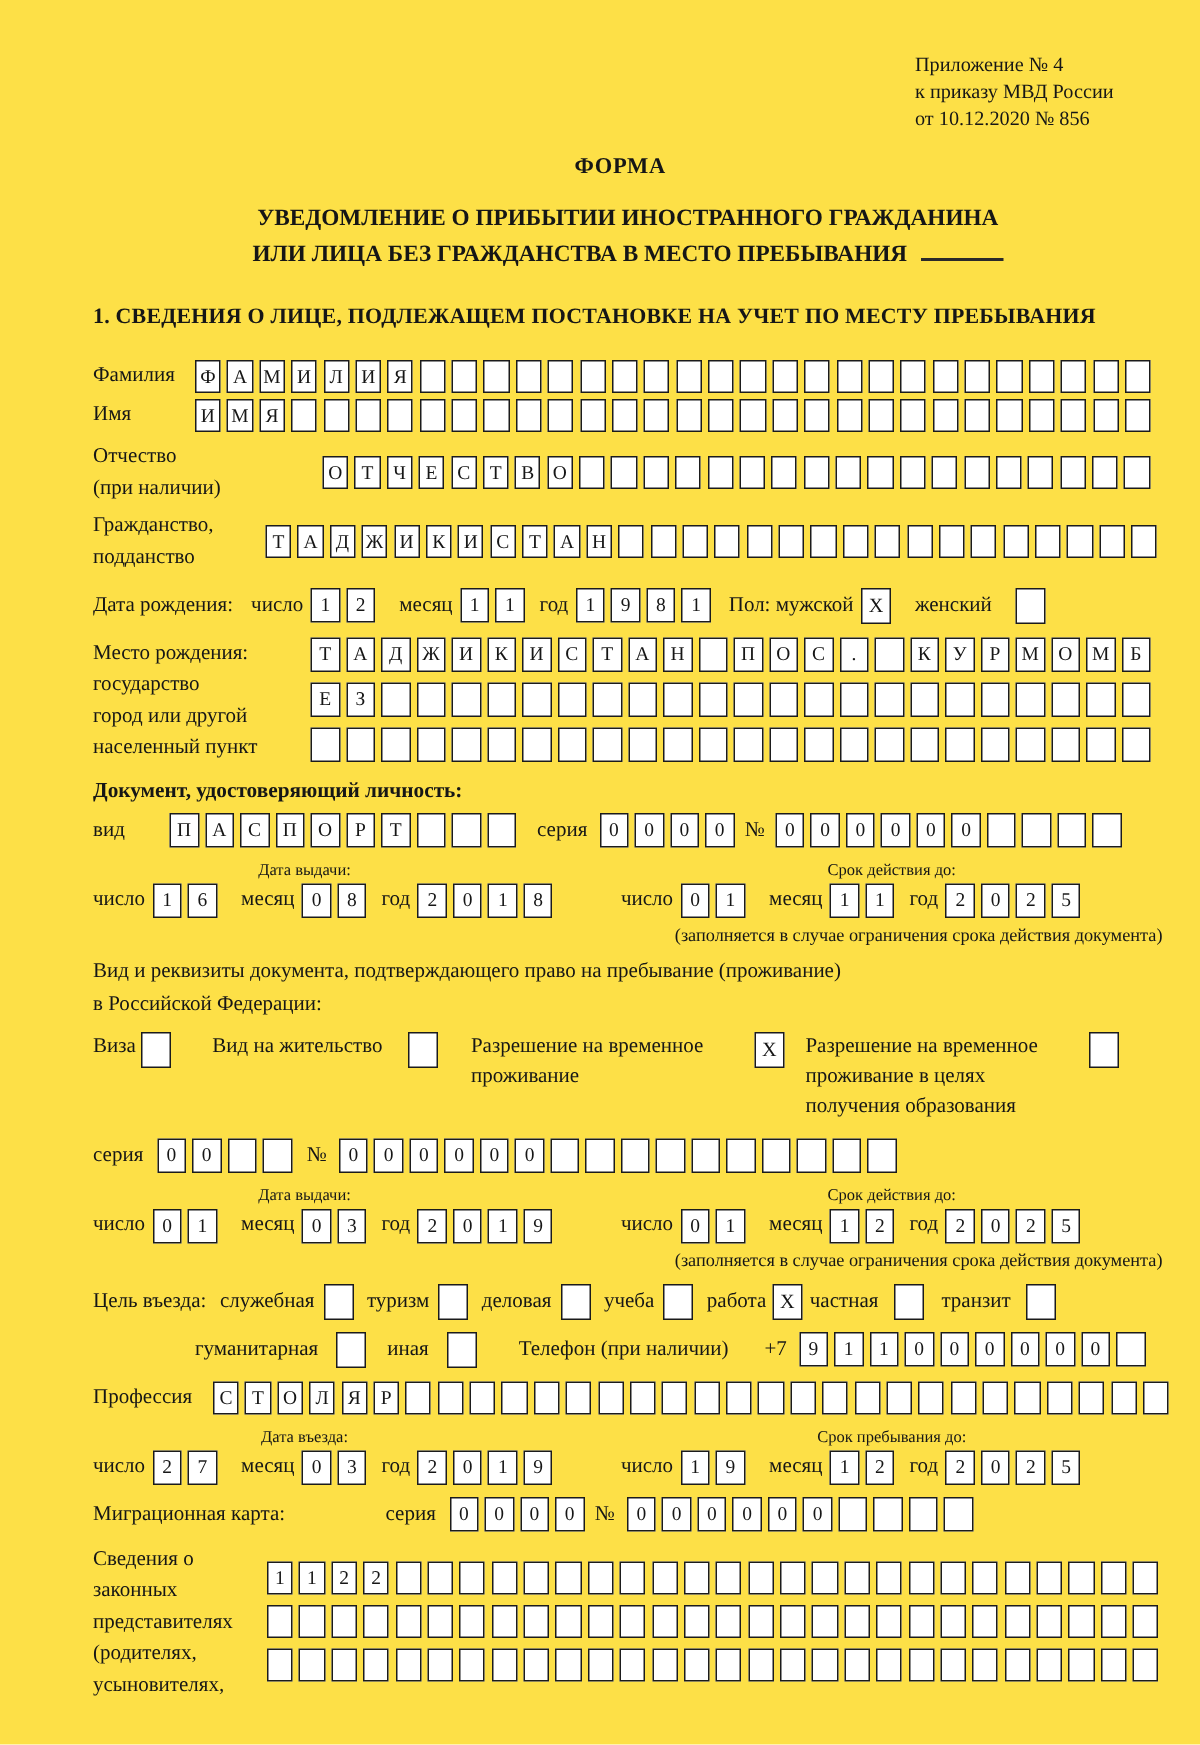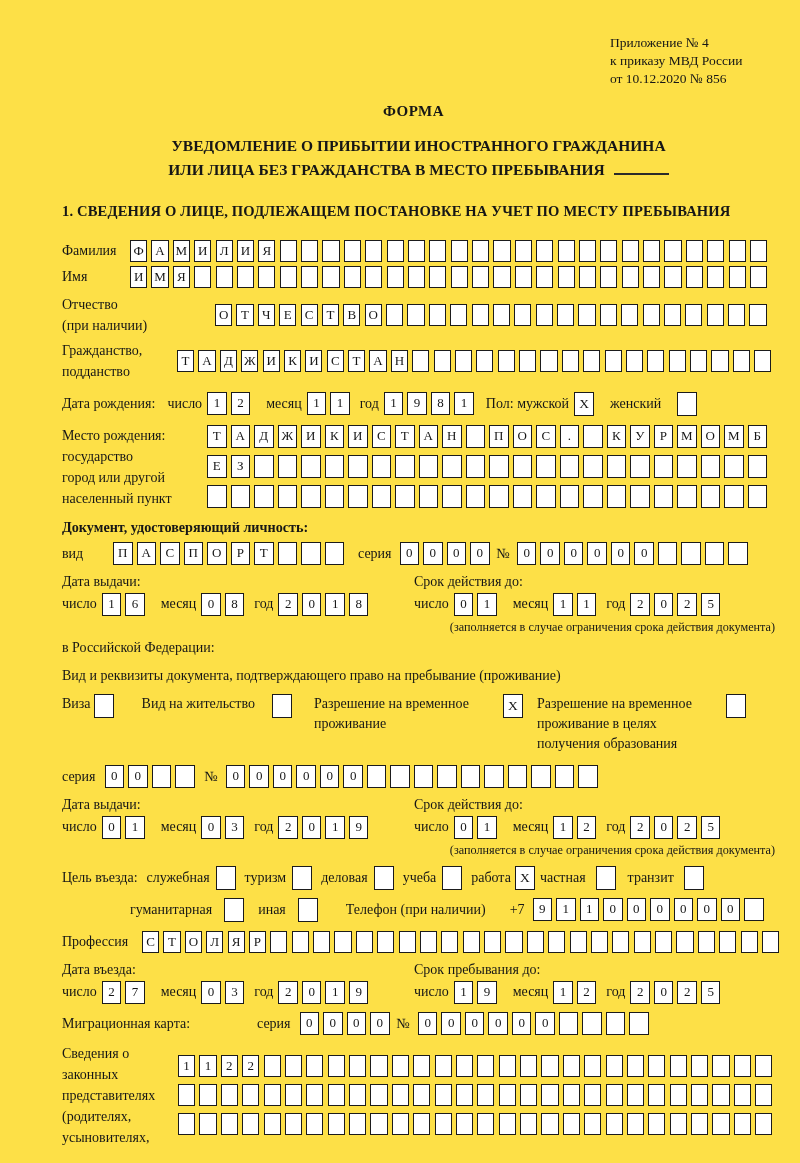--- a/index.html
+++ b/index.html
@@ -34,21 +34,21 @@
   .stackgap { margin-bottom:7px; }
   .checkbox {
     display:inline-block; box-sizing:border-box; width:20px; height:24px;
     border:1.5px solid #1b1b1b; text-align:center; font-size:13.5px; line-height:21px;
     vertical-align:middle; background:#fff;
   }
   
   .date-row { display:flex; margin-top:9px; margin-bottom:2px; }
   .date-group-left { width:352px; flex-shrink:0; }
   .date-group-right { flex-grow:1; }
-  .date-heading { font-size:14px; text-align:left; margin-bottom:3px; }
+  .date-heading { font-size:11px; text-align:center; margin-bottom:3px; }
   .date-line { display:flex; align-items:center; font-size:14px; white-space:nowrap; }
   .dlabel { margin-right:5px; }
   .ml12 { margin-left:12px; } .ml6 { margin-left:6px; }
   .date-note { font-size:12.2px; margin-top:4px; text-align:right; white-space:nowrap; }
   
   .doc-heading { text-align:left; font-weight:bold; font-size:14.2px; margin:10px 0 6px 0; }
   
   .res-line { font-size:14px; line-height:1.6; }
   .res-options { display:flex; align-items:flex-start; margin-top:6px; margin-bottom:10px; }
   .res-opt { display:flex; align-items:flex-start; }
@@ -165,22 +165,22 @@
         <span class="cells cells-md"><span class="cell">0</span><span class="cell">1</span></span>
         <span class="dlabel ml12">месяц</span>
         <span class="cells cells-md"><span class="cell">1</span><span class="cell">1</span></span>
         <span class="dlabel ml6">год</span>
         <span class="cells cells-md"><span class="cell">2</span><span class="cell">0</span><span class="cell">2</span><span class="cell">5</span></span>
       </div>
       <div class="date-note">(заполняется в случае ограничения срока действия документа)</div>
     </div>
   </div>
 
+  <div class="res-line" style="margin-top:6px;">Вид и реквизиты документа, подтверждающего право на пребывание (проживание)</div>
   <div class="res-line">в Российской Федерации:</div>
-  <div class="res-line" style="margin-top:6px;">Вид и реквизиты документа, подтверждающего право на пребывание (проживание)</div>
 
   <div class="res-options">
     <div class="res-opt">
       <span class="res-lbl">Виза</span>
       <span class="checkbox" style="margin-left:3px;"></span>
     </div>
     <div class="res-opt" style="margin-left:28px;">
       <span class="res-lbl">Вид на жительство</span>
       <span class="checkbox" style="margin-left:17px;"></span>
     </div>

